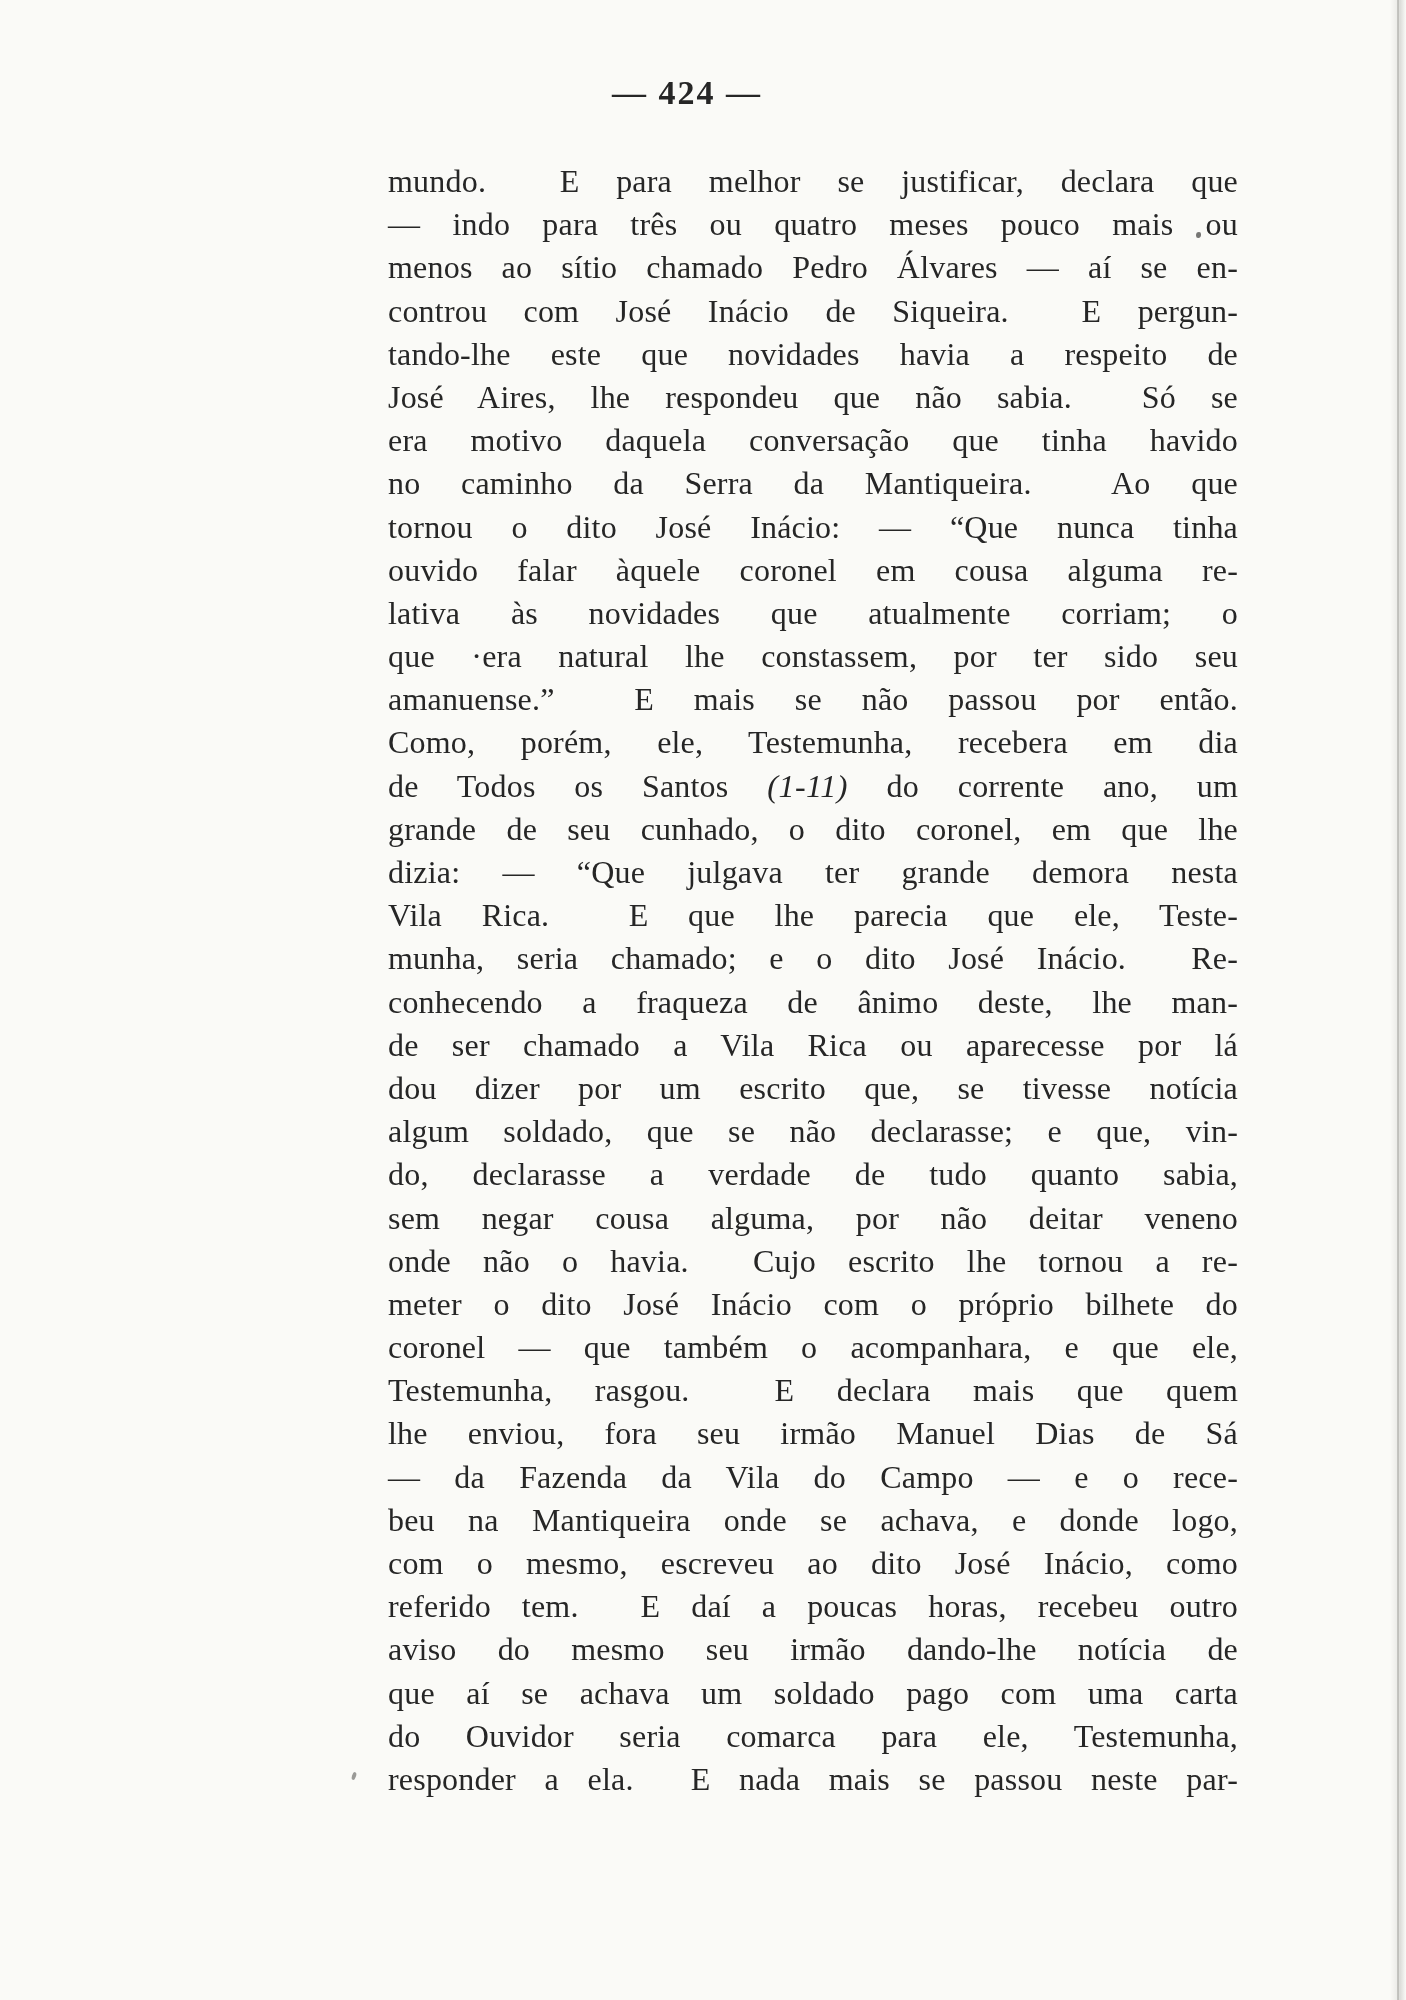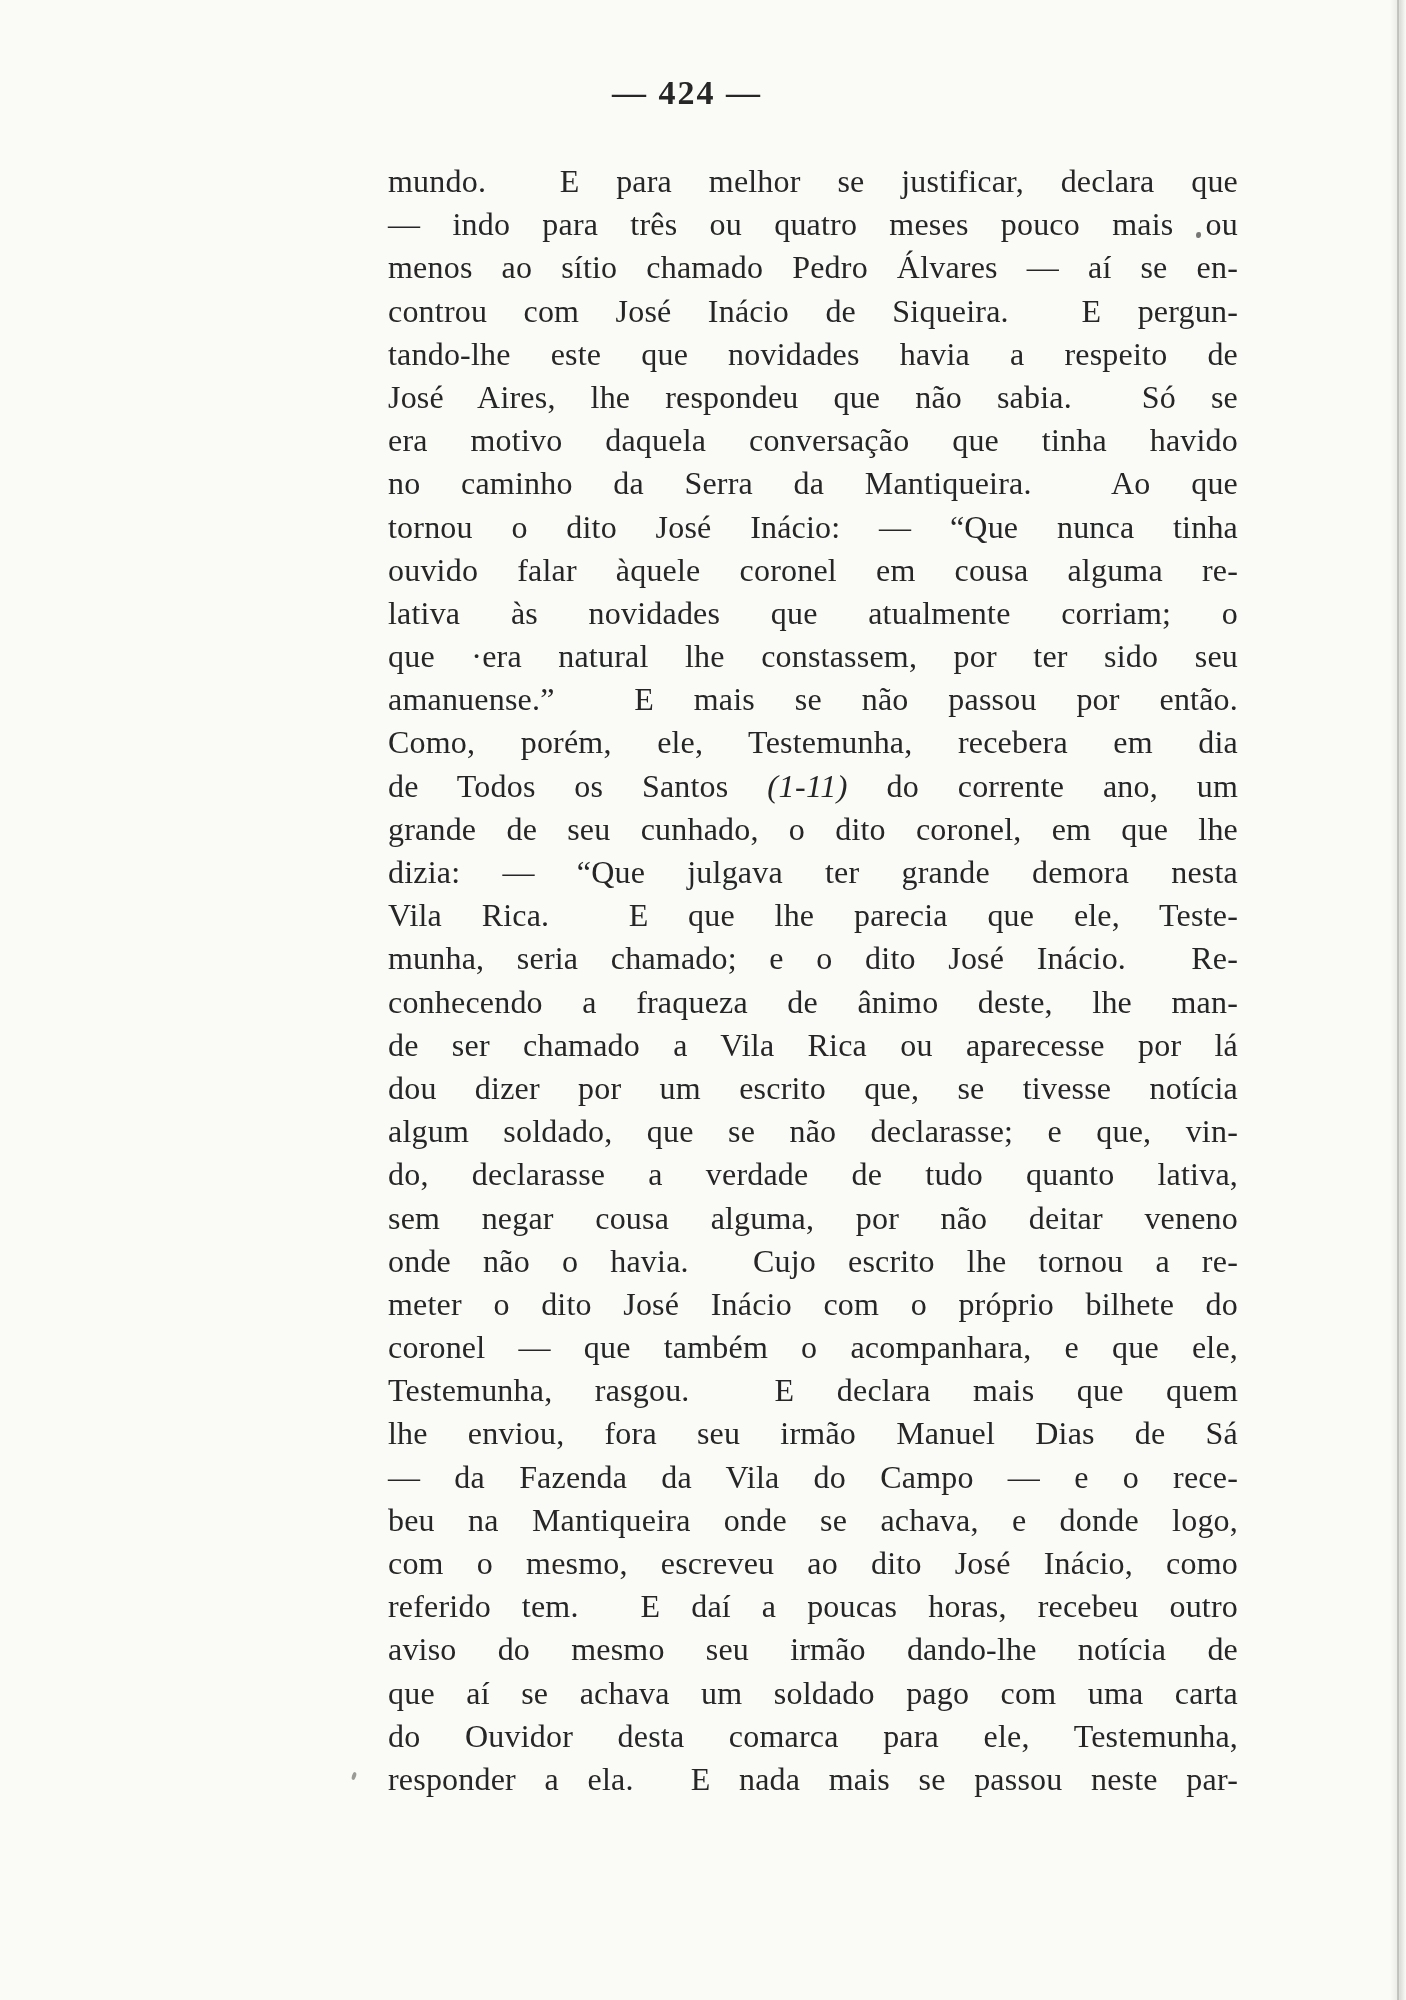--- a/index.html
+++ b/index.html
@@ -127,34 +127,34 @@
       <div class="line">Como, porém, ele, Testemunha, recebera em dia</div>
       <div class="line">de Todos os Santos <i>(1-11)</i> do corrente ano, um</div>
       <div class="line">grande de seu cunhado, o dito coronel, em que lhe</div>
       <div class="line">dizia: — “Que julgava ter grande demora nesta</div>
       <div class="line">Vila Rica.&nbsp; E que lhe parecia que ele, Teste-</div>
       <div class="line">munha, seria chamado; e o dito José Inácio.&nbsp; Re-</div>
       <div class="line">conhecendo a fraqueza de ânimo deste, lhe man-</div>
       <div class="line">de ser chamado a Vila Rica ou aparecesse por lá</div>
       <div class="line">dou dizer por um escrito que, se tivesse notícia</div>
       <div class="line">algum soldado, que se não declarasse; e que, vin-</div>
-      <div class="line">do, declarasse a verdade de tudo quanto lativa,</div>
+      <div class="line">do, declarasse a verdade de tudo quanto sabia,</div>
       <div class="line">sem negar cousa alguma, por não deitar veneno</div>
       <div class="line">onde não o havia.&nbsp; Cujo escrito lhe tornou a re-</div>
       <div class="line">meter o dito José Inácio com o próprio bilhete do</div>
       <div class="line">coronel — que também o acompanhara, e que ele,</div>
       <div class="line">Testemunha, rasgou.&nbsp; E declara mais que quem</div>
       <div class="line">lhe enviou, fora seu irmão Manuel Dias de Sá</div>
       <div class="line">— da Fazenda da Vila do Campo — e o rece-</div>
       <div class="line">beu na Mantiqueira onde se achava, e donde logo,</div>
       <div class="line">com o mesmo, escreveu ao dito José Inácio, como</div>
       <div class="line">referido tem.&nbsp; E daí a poucas horas, recebeu outro</div>
       <div class="line">aviso do mesmo seu irmão dando-lhe notícia de</div>
       <div class="line">que aí se achava um soldado pago com uma carta</div>
-      <div class="line">do Ouvidor desta comarca para ele, Testemunha,</div>
+      <div class="line">do Ouvidor seria comarca para ele, Testemunha,</div>
       <div class="line">responder a ela.&nbsp; E nada mais se passou neste par-</div>
     </div>
 
   <div class="scan-edge"></div>
   <div class="scan-edge-line"></div>
   <div class="speck s1"></div>
   <div class="speck s2"></div>
   <div class="speck s3"></div>
 </div>
 

